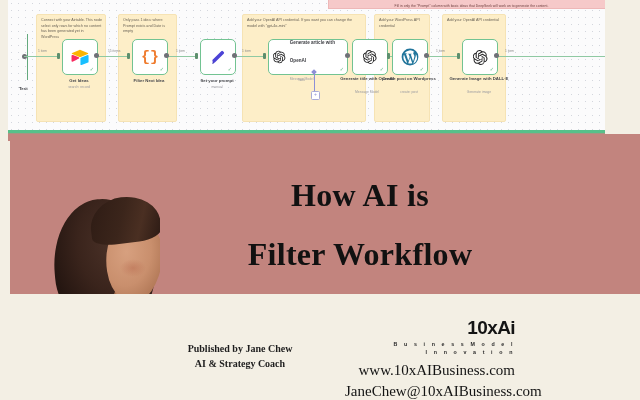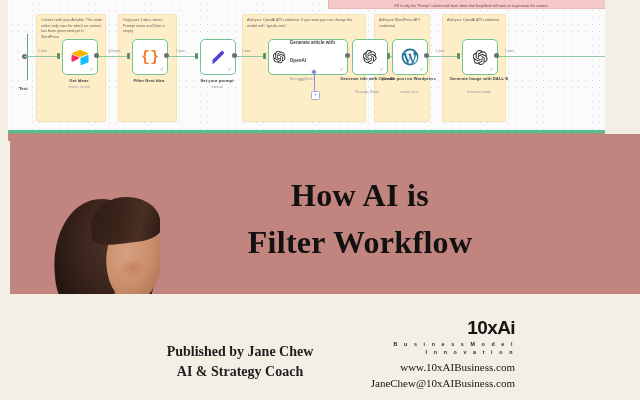--- a/index.html
+++ b/index.html
@@ -102,43 +102,43 @@
     position:absolute;left:0;top:141px;width:10px;height:153px;background:#f3efe4;
   }
 
   .title{
     position:absolute;left:150px;top:140px;width:420px;height:158px;
     display:flex;flex-direction:column;align-items:center;justify-content:center;
     font-family:"Liberation Serif", serif;
     color:#111111;font-weight:700;font-size:32px;line-height:1.46;
     text-align:center;letter-spacing:.3px;
   }
-  .title div{white-space:nowrap;}
+  .title div{white-space:nowrap;margin-top:12px;}
 
   
   .footer{position:absolute;left:0;top:294px;width:640px;height:106px;background:#f3efe4;}
 
   .byline{
     position:absolute;left:165px;top:342px;width:150px;text-align:center;
     font-family:"Liberation Serif", serif;color:#1d1d1d;
-    font-size:14px;font-weight:700;line-height:1.45;
+    font-size:10px;font-weight:700;line-height:1.45;
   }
 
   .brand{position:absolute;left:345px;top:318px;width:170px;text-align:right;}
   .brand-logo{
     font-family:"Liberation Sans", sans-serif;font-weight:700;
     font-size:19px;letter-spacing:-.6px;color:#141414;line-height:1;
   }
   .brand-tag{
     margin-top:3px;font-size:5.3px;font-weight:700;letter-spacing:2.6px;
     color:#2a2a2a;line-height:1.55;text-transform:none;
   }
   .brand-url{
     margin-top:4px;font-family:"Liberation Serif", serif;
-    font-size:11px;color:#141414;line-height:1.4;
+    font-size:15px;color:#141414;line-height:1.4;
   }
 
   
   .portrait{
     position:absolute;left:28px;top:185px;width:132px;height:215px;overflow:hidden;
   }
   .p-hair{
     position:absolute;left:26px;top:14px;width:100px;height:128px;
     background:radial-gradient(ellipse at 62% 36%, #4b3228 0%, #3a241c 42%, #251611 74%, #1c110d 100%);
     border-radius:50% 50% 44% 46% / 56% 58% 44% 42%;

